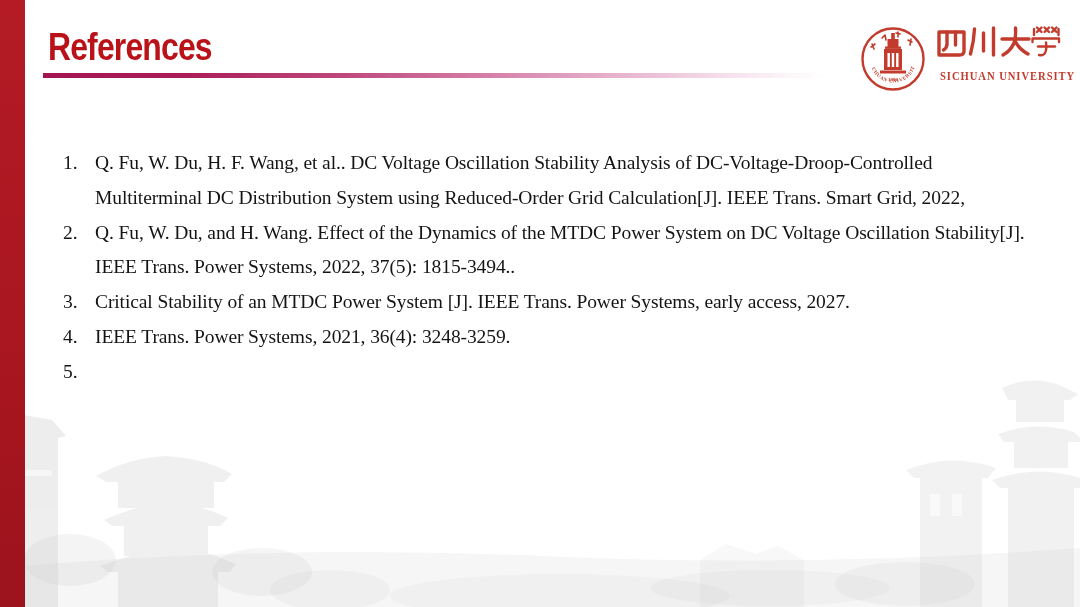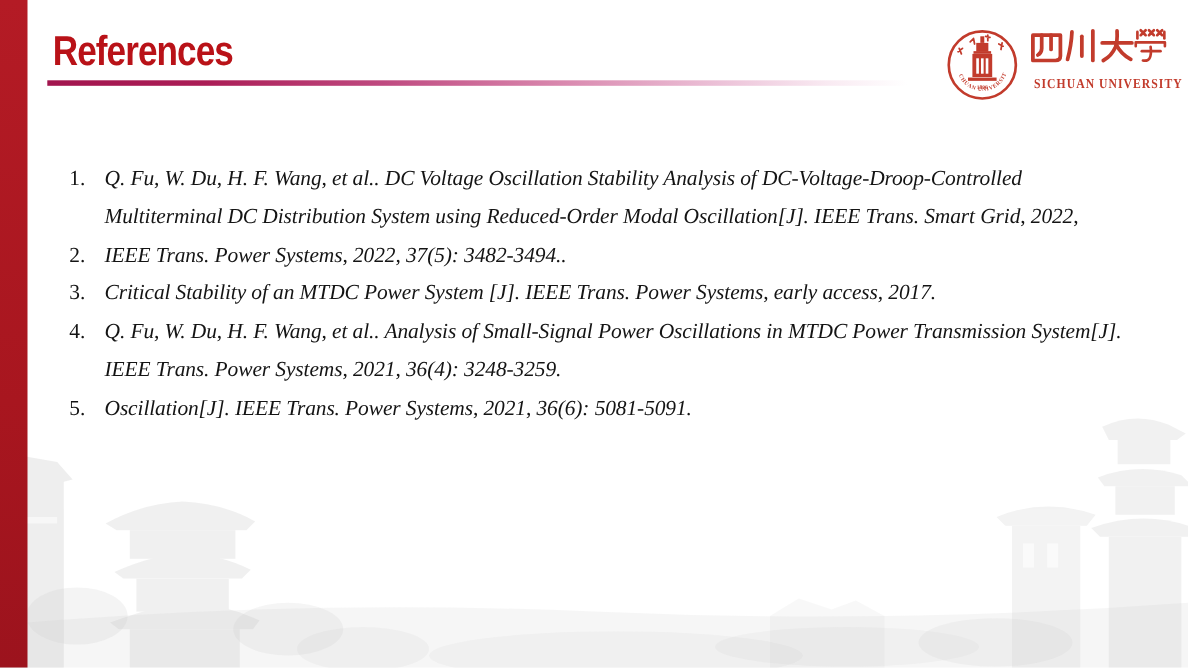--- a/index.html
+++ b/index.html
@@ -31,21 +31,21 @@
     font-family:"Liberation Serif",serif;font-weight:bold;font-size:12.5px;
     letter-spacing:1.1px;color:#c23b2c;transform:scaleX(.85);transform-origin:0 0;
   }
   
   .refs{
     position:absolute;left:63px;top:146px;width:990px;z-index:3;
     color:#141414;font-size:19.5px;
   }
   .ref-item{position:relative;padding-left:32px;}
   .ref-num{position:absolute;left:0;top:0;line-height:34.8px;}
-  .ref-line{line-height:34.8px;white-space:nowrap;letter-spacing:-0.1px;font-style:italic;}
+  .ref-line{line-height:34.8px;white-space:nowrap;letter-spacing:-0.1px;}
 </style>
 </head>
 <body>
 
 <svg class="watermark" viewBox="0 0 1080 607" xmlns="http://www.w3.org/2000/svg" aria-hidden="true">
   <g fill="#c6c6c6" stroke="none">
 
     <g opacity=".30">
       <path d="M0,432 L18,414 L52,420 L66,436 L58,438 L58,607 L0,607 Z"></path>
       <path d="M8,470 h44 v6 h-44 z" fill="#ffffff" opacity=".5"></path>
@@ -157,32 +157,31 @@
       <path d="M14,16.5 q1,7 -1,10.5 q-1.5,2.8 -6,2"></path>
     </g>
   </g>
 </svg>
 <div class="en-wordmark">SICHUAN UNIVERSITY</div>
 
 <div class="refs">
     <div class="ref-item">
       <span class="ref-num">1.</span>
       <div class="ref-line">Q. Fu, W. Du, H. F. Wang, et al.. DC Voltage Oscillation Stability Analysis of DC-Voltage-Droop-Controlled</div>
-      <div class="ref-line">Multiterminal DC Distribution System using Reduced-Order Modal Oscillation[J]. IEEE Trans. Smart Grid, 2022,</div>
+      <div class="ref-line">Multiterminal DC Distribution System using Reduced-Order Grid Calculation[J]. IEEE Trans. Smart Grid, 2022,</div>
     </div>
     <div class="ref-item">
       <span class="ref-num">2.</span>
-      <div class="ref-line">IEEE Trans. Power Systems, 2022, 37(5): 3482-3494..</div>
+      <div class="ref-line">Q. Fu, W. Du, and H. Wang. Effect of the Dynamics of the MTDC Power System on DC Voltage Oscillation Stability[J].</div>
+      <div class="ref-line">IEEE Trans. Power Systems, 2022, 37(5): 1815-3494..</div>
     </div>
     <div class="ref-item">
       <span class="ref-num">3.</span>
-      <div class="ref-line">Critical Stability of an MTDC Power System [J]. IEEE Trans. Power Systems, early access, 2017.</div>
+      <div class="ref-line">Critical Stability of an MTDC Power System [J]. IEEE Trans. Power Systems, early access, 2027.</div>
     </div>
     <div class="ref-item">
       <span class="ref-num">4.</span>
-      <div class="ref-line">Q. Fu, W. Du, H. F. Wang, et al.. Analysis of Small-Signal Power Oscillations in MTDC Power Transmission System[J].</div>
       <div class="ref-line">IEEE Trans. Power Systems, 2021, 36(4): 3248-3259.</div>
     </div>
     <div class="ref-item">
       <span class="ref-num">5.</span>
-      <div class="ref-line">Oscillation[J]. IEEE Trans. Power Systems, 2021, 36(6): 5081-5091.</div>
     </div>
   </div>
 
 </body></html>

